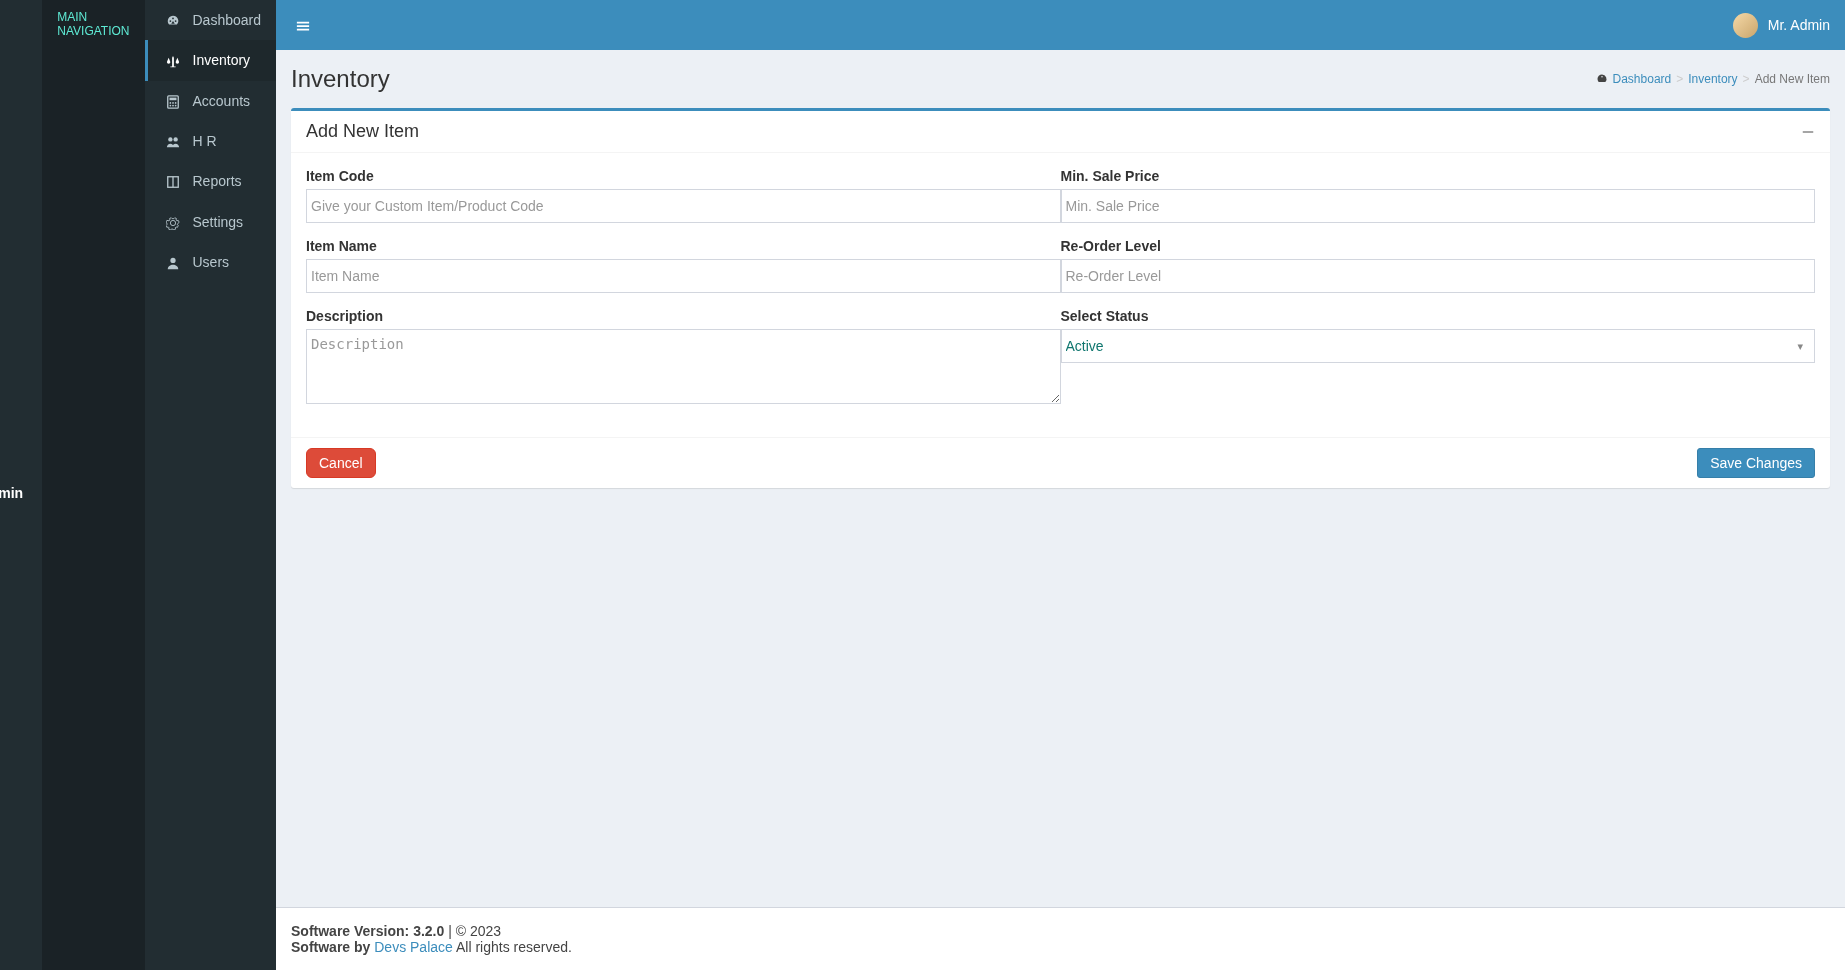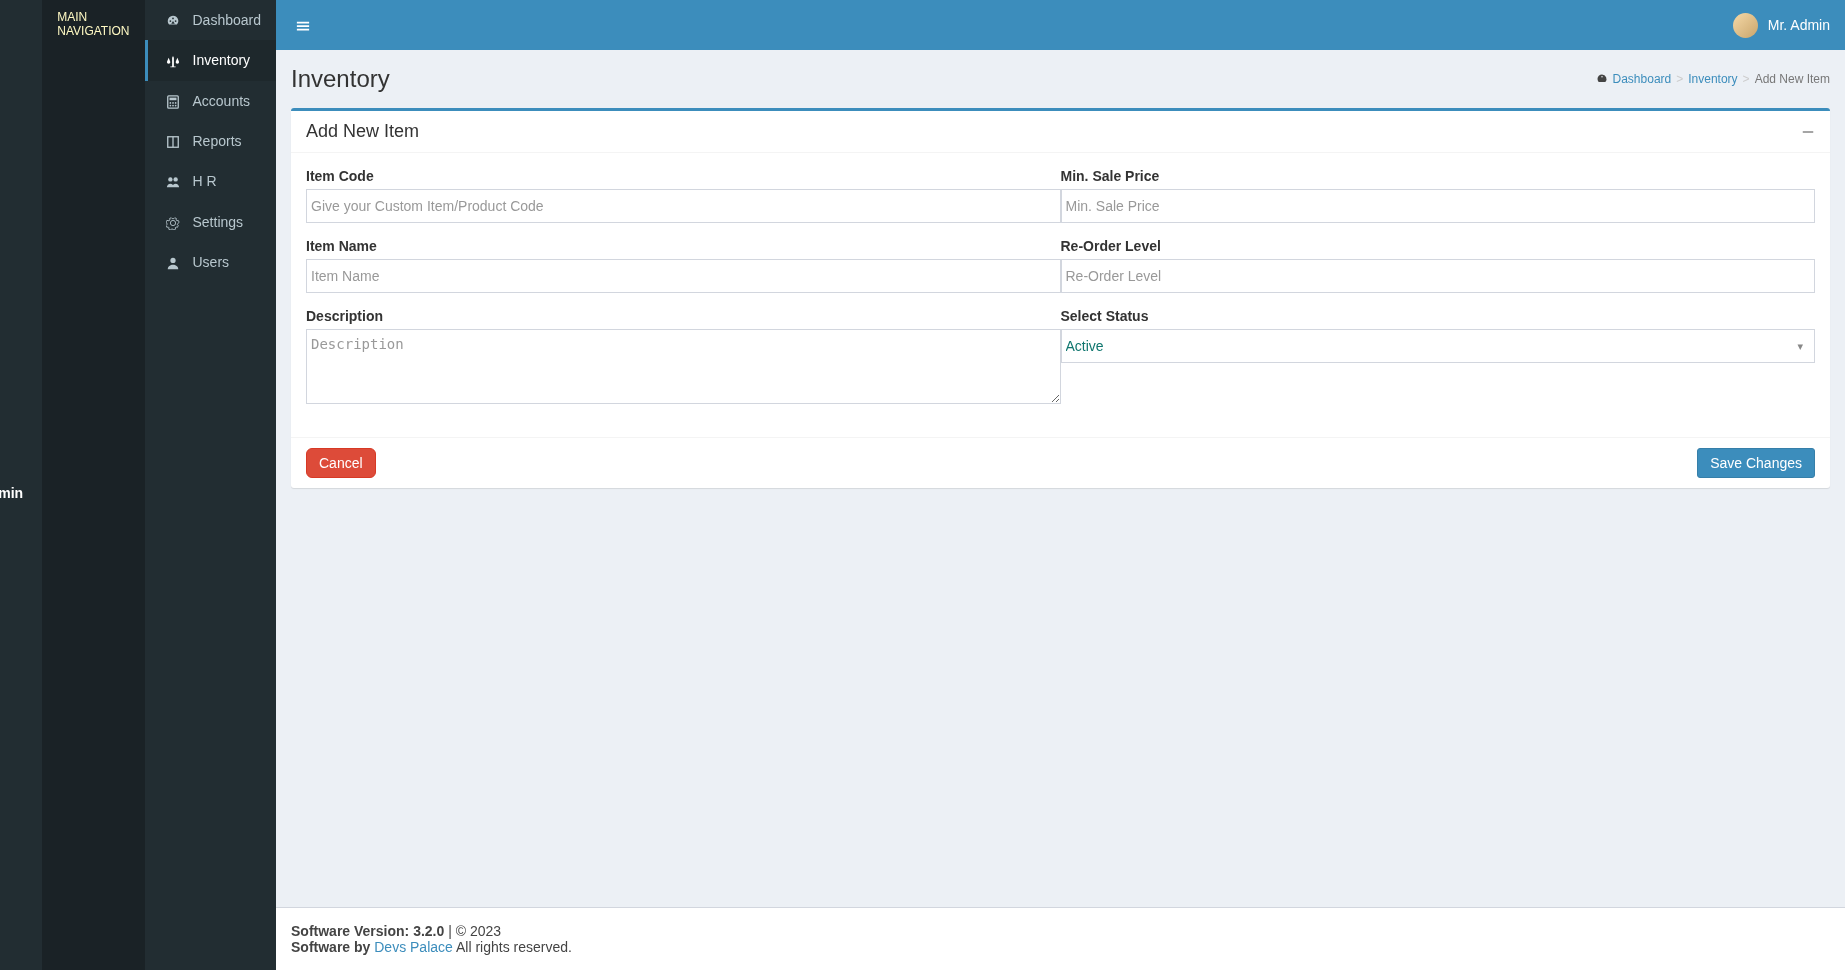--- a/index.html
+++ b/index.html
@@ -50,21 +50,21 @@
       background: linear-gradient(135deg, #f5d9a8, #c9a56b);
       border: 1px solid #555;
     }
     .sidebar-user-name {
       color: #fff;
       font-weight: 600;
     }
     .sidebar-header {
       padding: 10px 15px;
       font-size: 12px;
-      color: #fef9c3;
+      color: #5eead4;
       background: #1a2226;
     }
     .sidebar-menu {
       list-style: none;
     }
     .sidebar-menu li {
       display: flex;
       align-items: center;
       padding: 12px 15px;
       gap: 10px;
@@ -313,35 +313,35 @@
               <circle cx="5" cy="12" r="1"></circle>
               <circle cx="8" cy="12" r="1"></circle>
               <circle cx="11" cy="12" r="1"></circle>
             </svg>
         </span>
         <span>Accounts</span>
       </li>
       <li>
         <span class="menu-icon">
           <svg class="icon-svg" viewBox="0 0 16 16">
-              <rect x="2" y="2" width="12" height="12" fill="none" stroke="currentColor" stroke-width="1.5"></rect>
-              <line x1="8" y1="2" x2="8" y2="14" stroke="currentColor" stroke-width="1.5"></line>
-            </svg>
-        </span>
-        <span>Reports</span>
-      </li>
-      <li>
-        <span class="menu-icon">
-          <svg class="icon-svg" viewBox="0 0 16 16">
               <circle cx="5" cy="5" r="2.5"></circle>
               <circle cx="11" cy="5" r="2.5"></circle>
               <path d="M1 14c0-2 2-4 4-4s4 2 4 4zm6 0c0-2 2-4 4-4s4 2 4 4z"></path>
             </svg>
         </span>
         <span>H R</span>
+      </li>
+      <li>
+        <span class="menu-icon">
+          <svg class="icon-svg" viewBox="0 0 16 16">
+              <rect x="2" y="2" width="12" height="12" fill="none" stroke="currentColor" stroke-width="1.5"></rect>
+              <line x1="8" y1="2" x2="8" y2="14" stroke="currentColor" stroke-width="1.5"></line>
+            </svg>
+        </span>
+        <span>Reports</span>
       </li>
       <li>
         <span class="menu-icon">
           <svg class="icon-svg" viewBox="0 0 16 16">
               <path d="M8 5a3 3 0 100 6 3 3 0 000-6zm6 3l1-1-1-2-1.5.5-1-1 .5-1.5-2-1-1 1h-2l-1-1-2 1 .5 1.5-1 1L1 5l-1 2 1 1v2l-1 1 1 2 1.5-.5 1 1-.5 1.5 2 1 1-1h2l1 1 2-1-.5-1.5 1-1 1.5.5 1-2-1-1z" fill="none" stroke="currentColor" stroke-width="1"></path>
             </svg>
         </span>
         <span>Settings</span>
       </li>
       <li>

